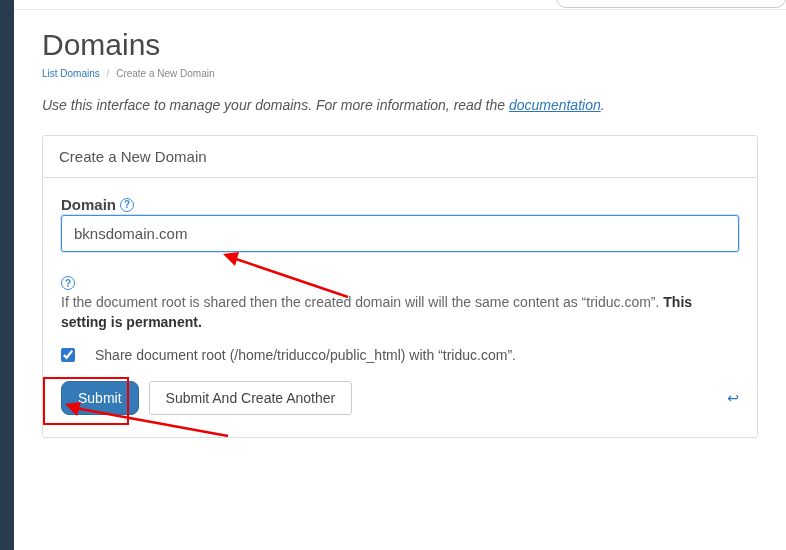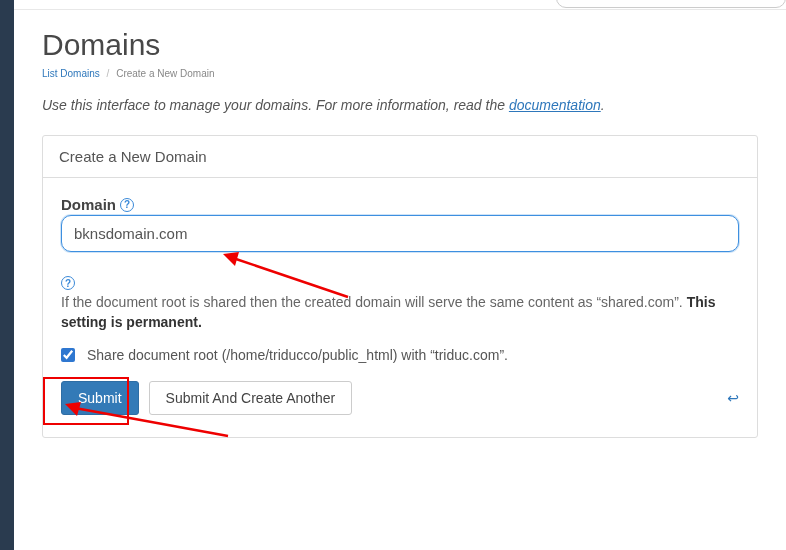--- a/index.html
+++ b/index.html
@@ -14,29 +14,29 @@
 .breadcrumb a { color: #2e77bb; text-decoration: none; }
 .breadcrumb-sep { color: #bbb; margin: 0 4px; }
 .breadcrumb-current { color: #888; }
 .intro { color: #555; margin-bottom: 22px; font-style: italic; }
 .intro a { color: #2e77bb; text-decoration: underline; }
 .panel { border: 1px solid #ddd; border-radius: 3px; background: #fff; }
 .panel-header { padding: 12px 16px; border-bottom: 1px solid #ddd; font-size: 15px; color: #555; }
 .panel-body { padding: 18px 18px 22px 18px; position: relative; }
 .field-label { font-weight: 700; color: #444; font-size: 15px; display: flex; align-items: center; gap: 4px; margin-bottom: 2px; }
 .field-help { color: #777; font-size: 14px; margin-bottom: 8px; }
-.text-input { width: 100%; padding: 9px 12px; font-size: 15px; border: 1px solid #3d8fe0; border-radius: 10px; outline: none; color: #555; box-shadow: 0 0 0 1px rgba(61,143,224,0.25); }
+.text-input { width: 100%; padding: 9px 12px; font-size: 15px; border: 1px solid #3d8fe0; border-radius: 3px; outline: none; color: #555; box-shadow: 0 0 0 1px rgba(61,143,224,0.25); }
 .help-icon { width: 14px; height: 14px; border: 1.5px solid #3a89d8; border-radius: 50%; color: #3a89d8; display: inline-flex; align-items: center; justify-content: center; font-size: 10px; font-weight: 700; }
 .section-gap { height: 24px; }
 .doc-root-desc { color: #666; line-height: 1.45; margin-top: 2px; margin-bottom: 14px; }
 .doc-root-desc b { color: #333; font-weight: 700; }
-.checkbox-row { display: flex; align-items: center; gap: 12px; margin-bottom: 18px; }
+.checkbox-row { display: flex; align-items: center; gap: 20px; margin-bottom: 18px; }
 .checkbox-row input[type=checkbox] { width: 14px; height: 14px; accent-color: #2e77d0; }
 .actions { display: flex; align-items: center; gap: 10px; }
-.btn-primary { background: #337ab7; border: 1px solid #2e6da4; color: #fff; padding: 8px 16px; font-size: 14px; border-radius: 3px; cursor: pointer; }
+.btn-primary { background: #337ab7; border: 1px solid #2e6da4; color: #fff; padding: 8px 16px; font-size: 14px; border-radius: 8px; cursor: pointer; }
 .btn-default { background: #fff; border: 1px solid #ccc; color: #444; padding: 8px 16px; font-size: 14px; border-radius: 3px; cursor: pointer; }
 .return-link { margin-left: auto; color: #2e77bb; text-decoration: none; display: inline-flex; align-items: center; gap: 6px; font-size: 14px; }
 .return-icon { font-size: 14px; }
 
 .anno-box { position: absolute; border: 2.5px solid #e00; pointer-events: none; }
 .anno-arrow { position: absolute; pointer-events: none; }
 </style>
 </head>
 <body>
 
@@ -68,21 +68,21 @@
           <span class="help-icon">?</span>
         </div>
         <input class="text-input" type="text" value="bknsdomain.com" style="">
 
         <div class="section-gap"></div>
 
         <div class="field-label">
           <span class="help-icon">?</span>
         </div>
         <div class="doc-root-desc">
-          <span>If the document root is shared then the created domain will serve the same content as “shared.com”. </span><b>This setting is permanent.</b>
+          <span>If the document root is shared then the created domain will will the same content as “triduc.com”. </span><b>This setting is permanent.</b>
         </div>
 
         <label class="checkbox-row">
           <input type="checkbox" checked="" style="">
           <span>Share document root (/home/triducco/public_html) with “triduc.com”.</span>
         </label>
 
         <div class="actions">
           <button class="btn-primary">Submit</button>
           <button class="btn-default">Submit And Create Another</button>

